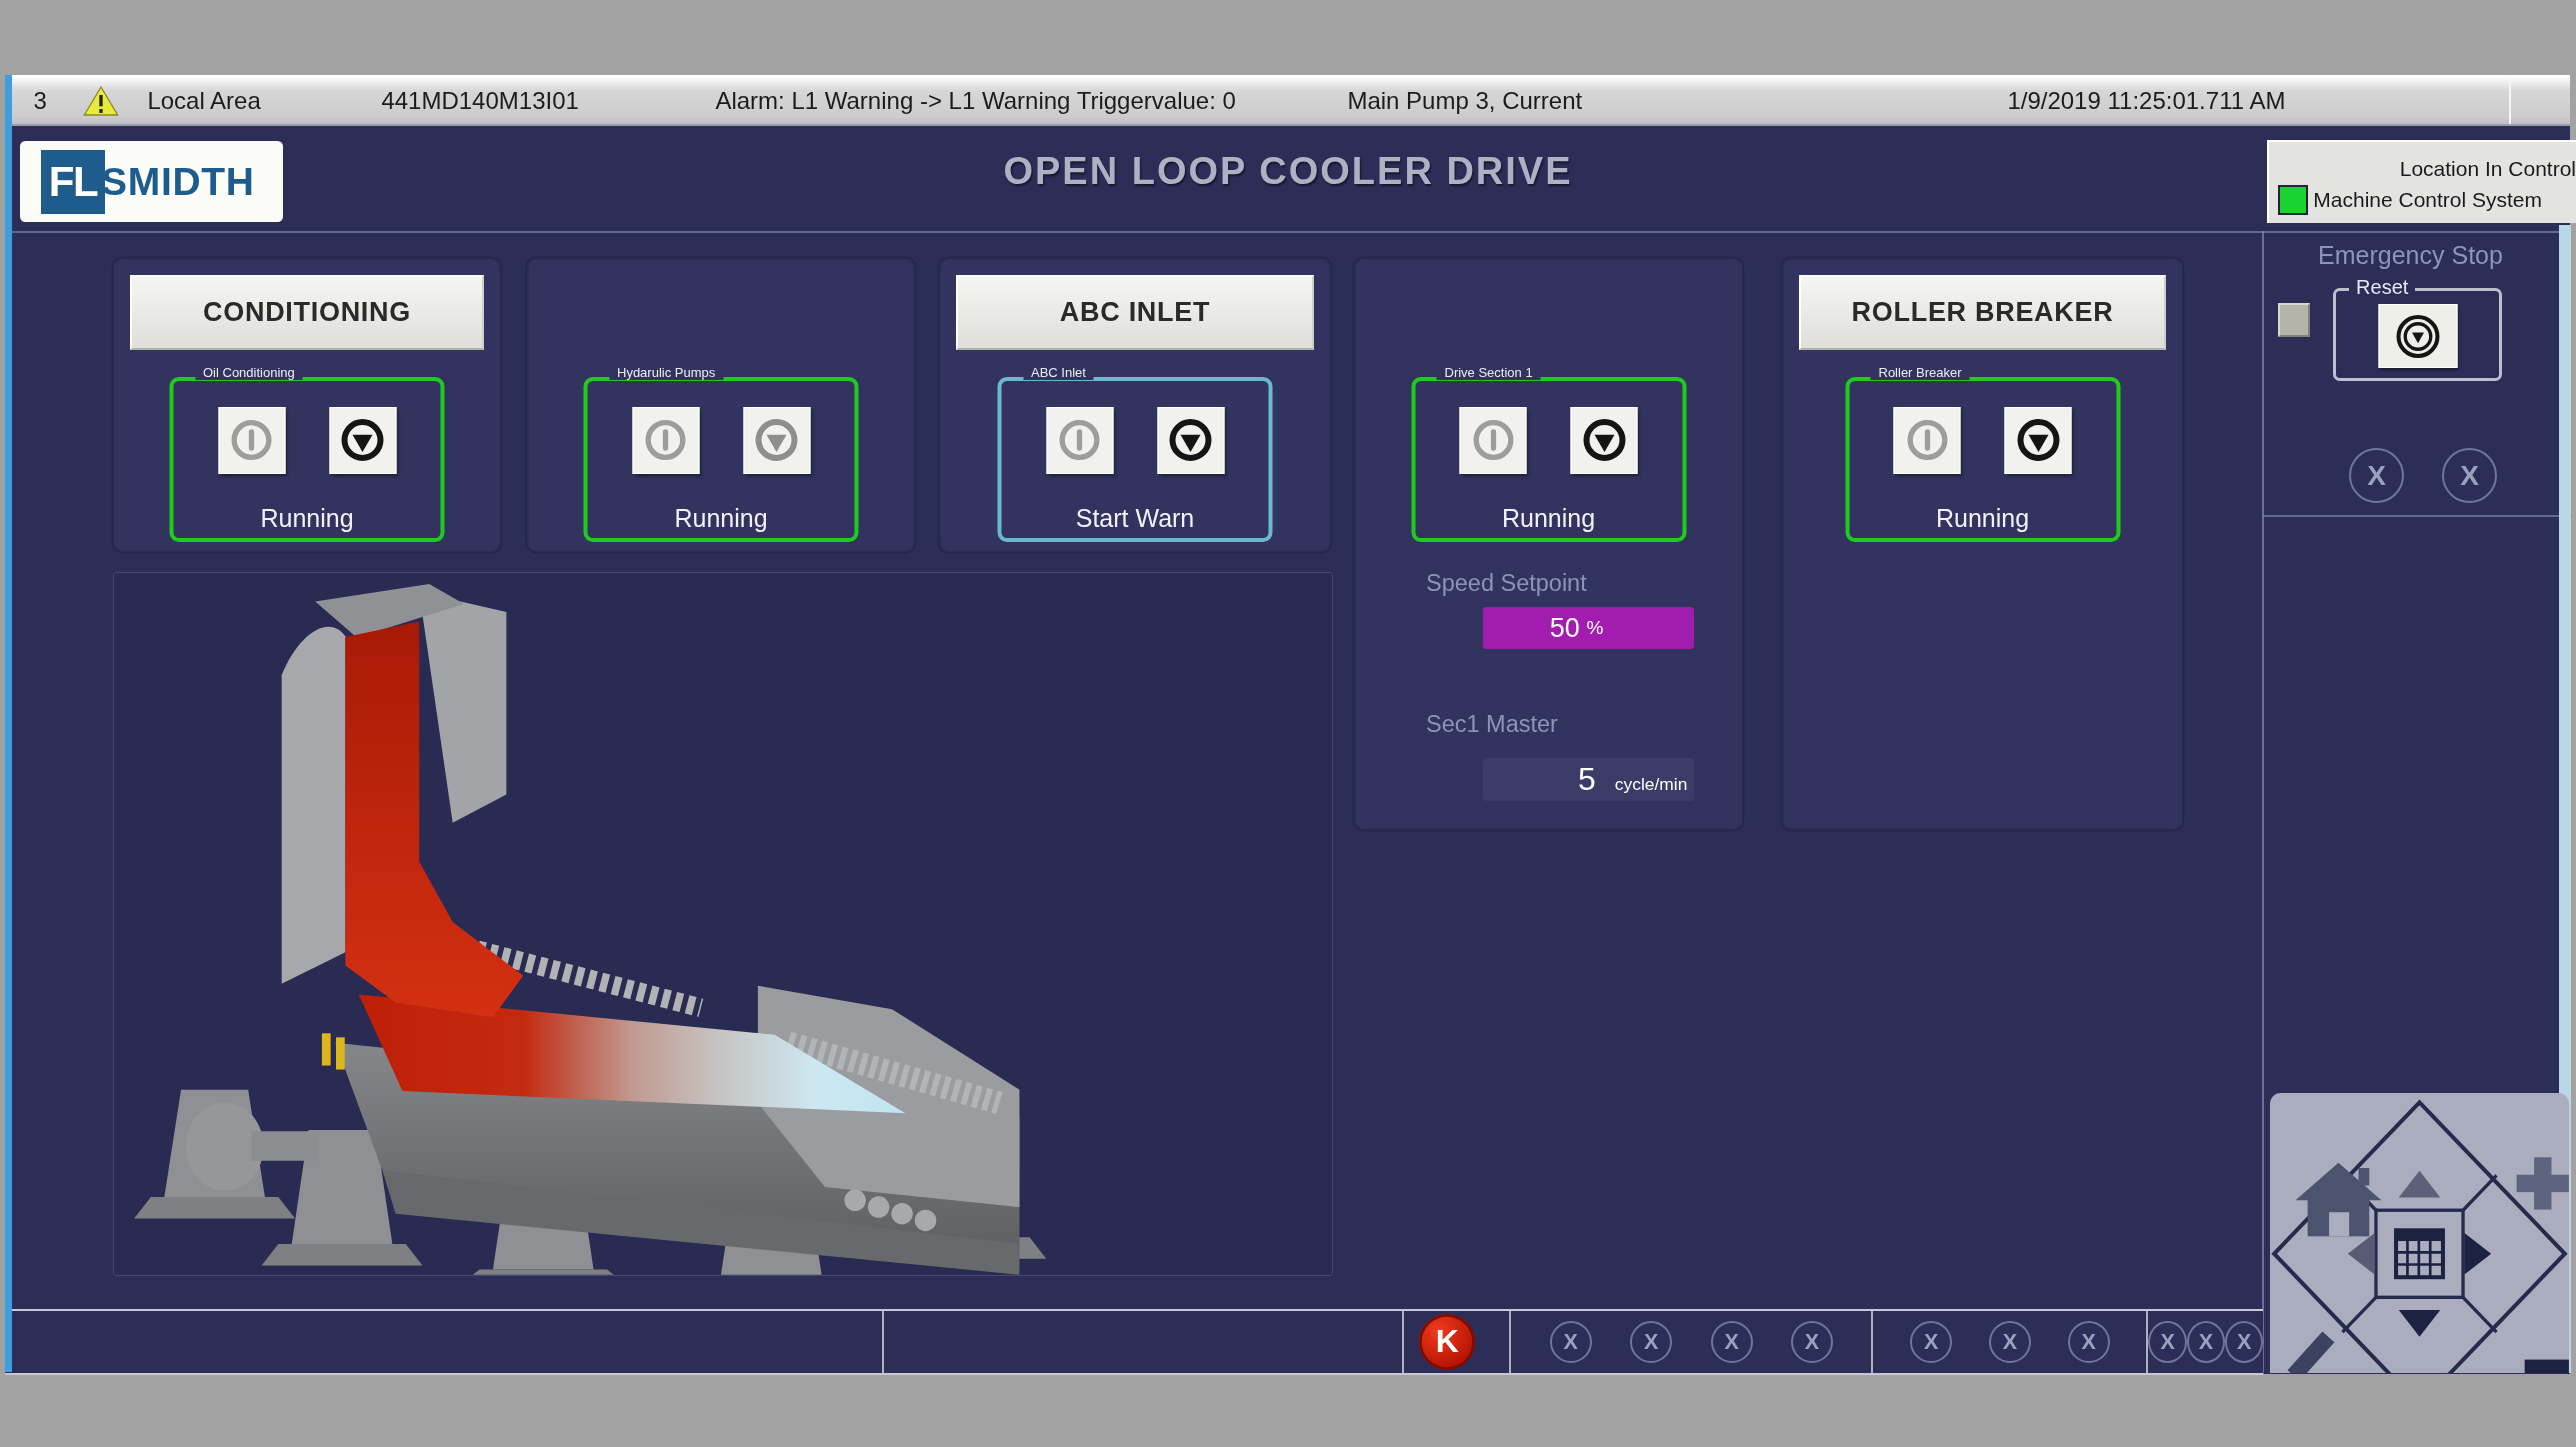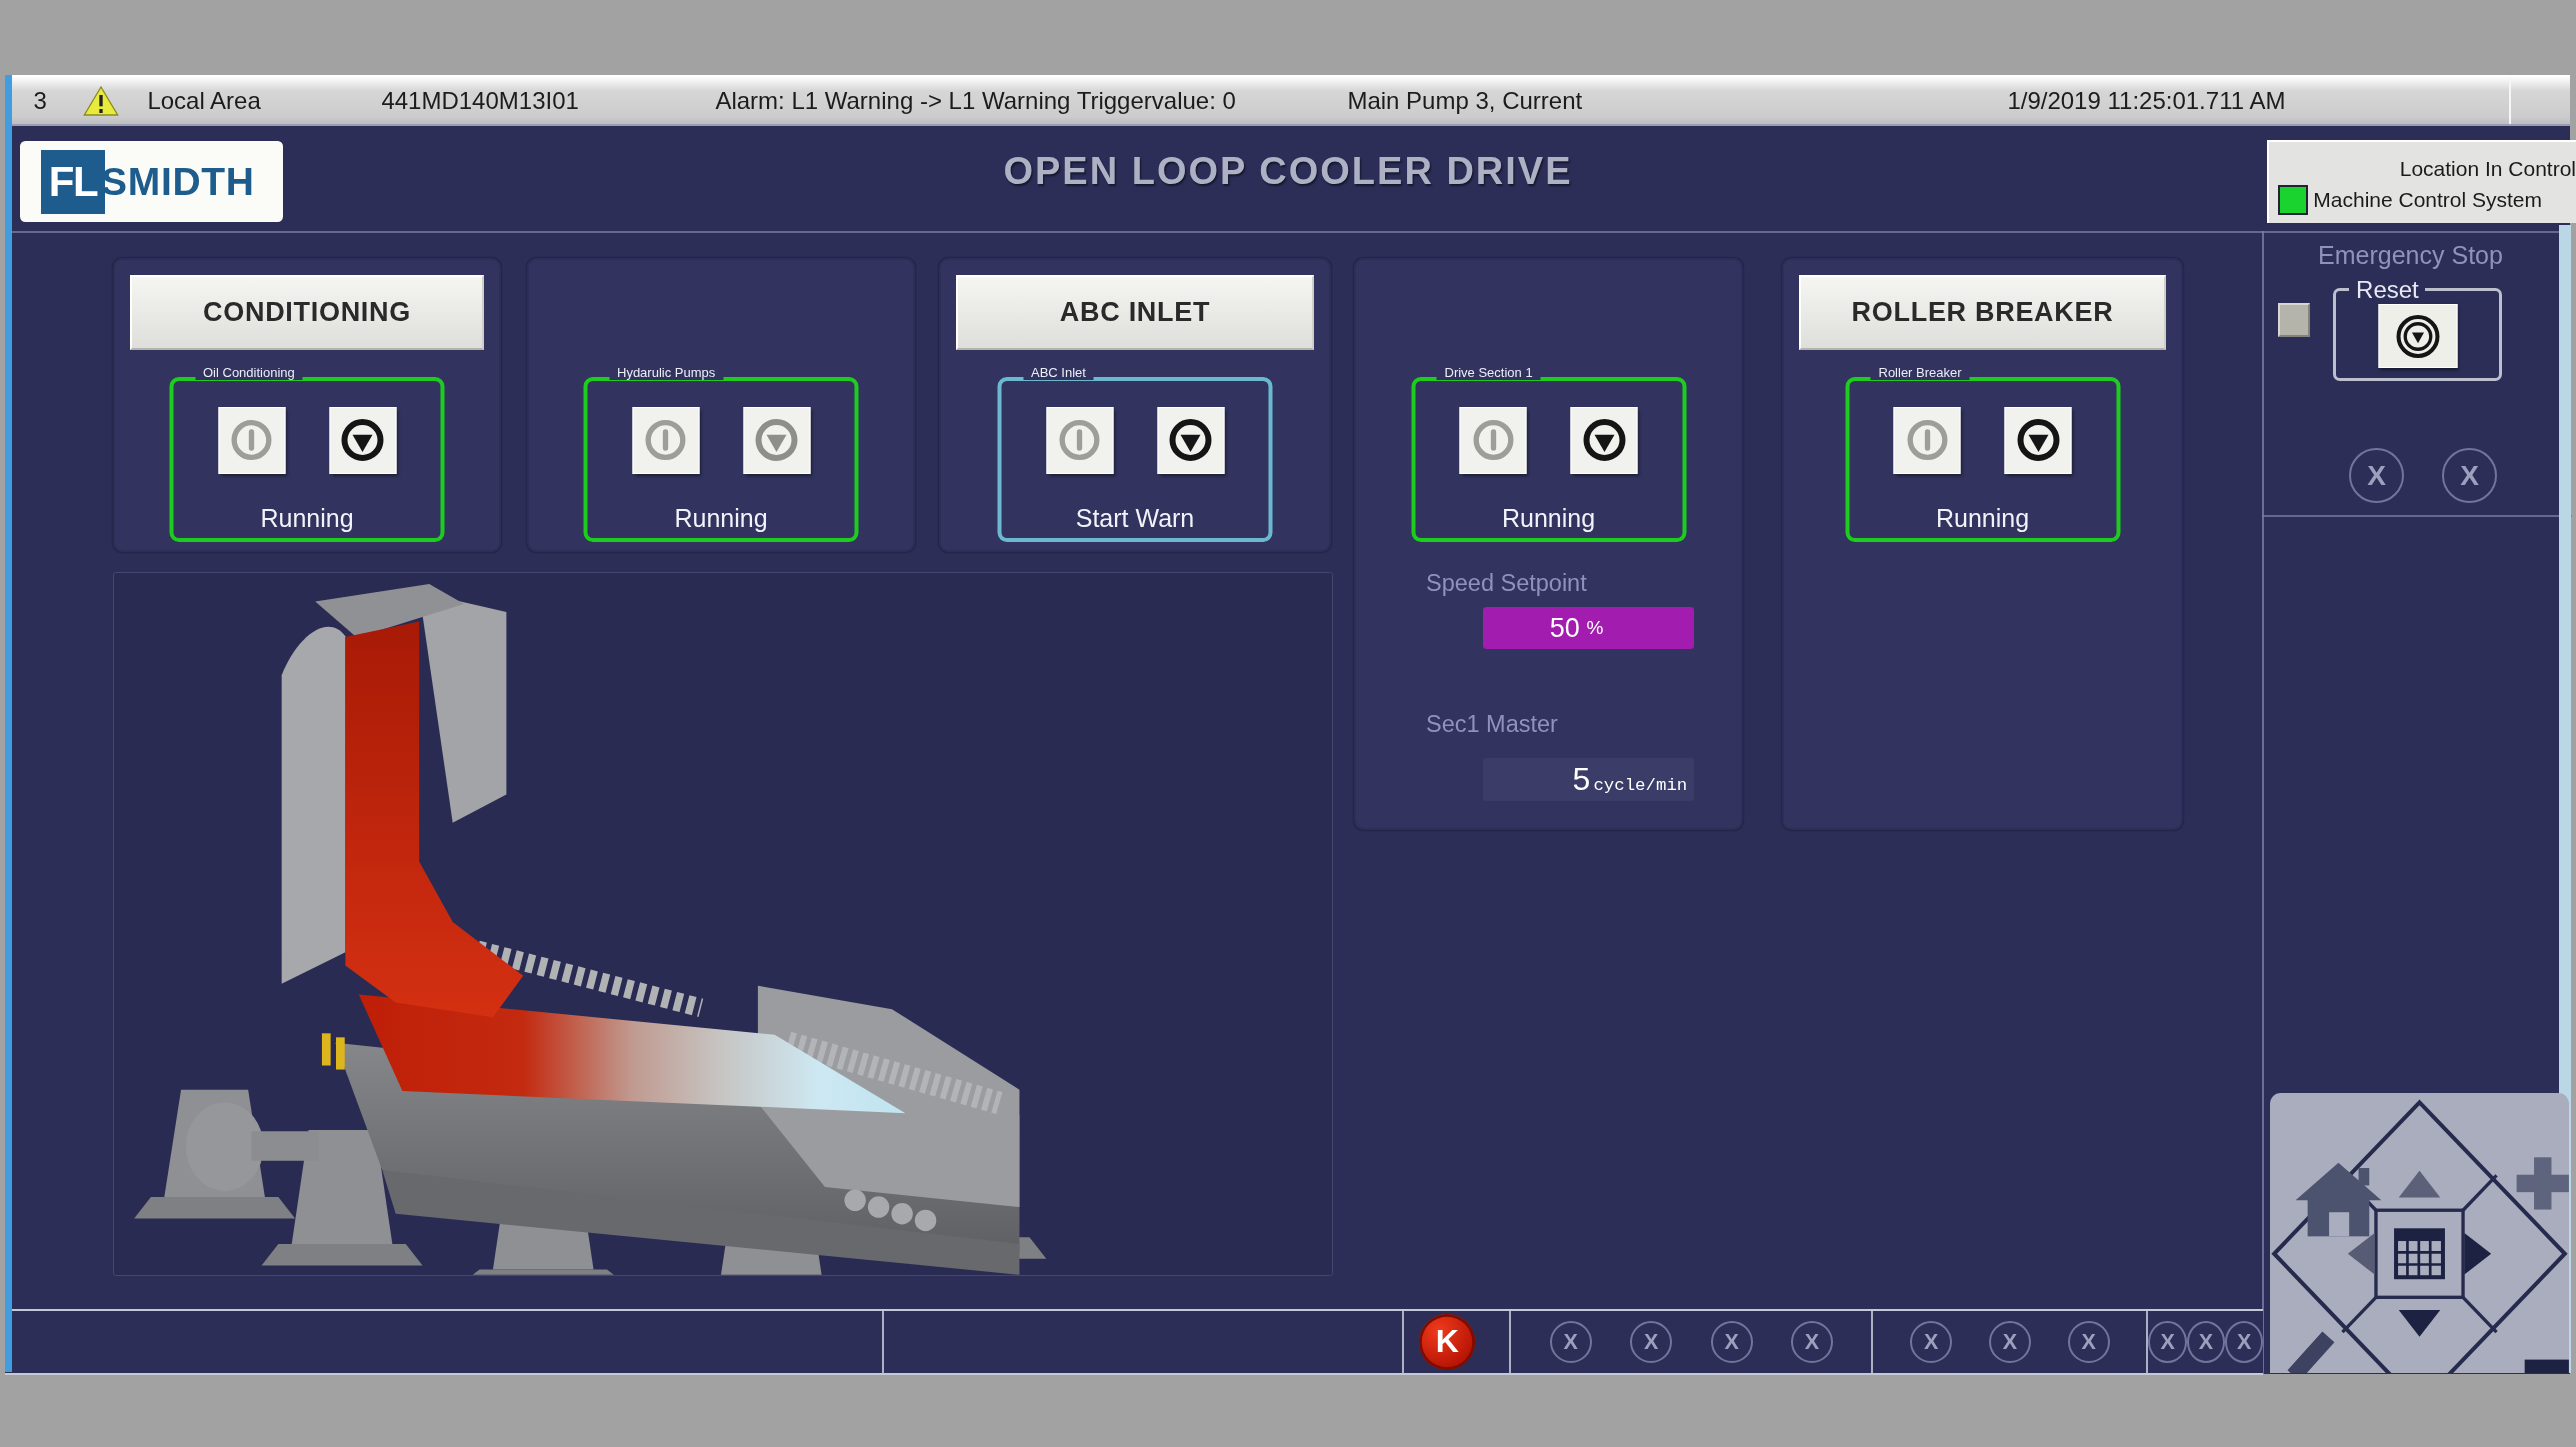--- a/index.html
+++ b/index.html
@@ -86,34 +86,34 @@
     border-radius:3.4px;color:#ffffff;font-size:27px;display:flex;align-items:center;
     justify-content:center;padding-right:24px;box-sizing:border-box;cursor:text;
   }
   .sp-unit{font-size:19px;margin-left:6.7px;}
   .master-box{
     position:absolute;left:127px;top:498px;width:211px;height:43px;background:#3b3d68;
     border-radius:3.4px;color:#ffffff;display:flex;align-items:baseline;justify-content:flex-end;
     padding-right:6.7px;box-sizing:border-box;
   }
   .master-val{font-size:32px;line-height:43px;}
-  .master-unit{font-size:17.4px;margin-left:3px;font-family:Liberation Mono, monospace;}
+  .master-unit{font-size:17.4px;margin-left:19px;}
   
   .estop-label{left:2263px;top:241px;width:295px;text-align:center;color:#8f93bc;font-size:25px;}
   .sq-btn{
     left:2278px;top:303px;width:32px;height:34px;background:#b4b4aa;
     border:2px solid #83837d;border-top-color:#d8d8d2;border-left-color:#d8d8d2;cursor:pointer;
   }
   .reset-group{
     left:2333px;top:288px;width:169px;height:93px;border:3.4px solid #bdbfce;border-radius:6.7px;
     box-sizing:border-box;
   }
   .reset-label{
     position:absolute;top:-14.8px;left:13.4px;background:#2c2e58;padding:0 6.7px;
-    color:#e9e9f2;font-size:24px;
+    color:#e9e9f2;font-size:20px;
   }
   .reset-btn{
     position:absolute;left:50%;top:13.4px;transform:translateX(-50%);
     width:79px;height:64px;background:#efefe9;border:1.3px solid #fff;
     box-shadow:1.3px 2px 3.4px rgba(0,0,0,.5);display:flex;align-items:center;justify-content:center;
     padding:0;cursor:pointer;
   }
   .x-ind{
     position:absolute;border:2.7px solid #71759b;border-radius:50%;color:#9ba0bd;
     display:flex;align-items:center;justify-content:center;font-weight:bold;background:transparent;

